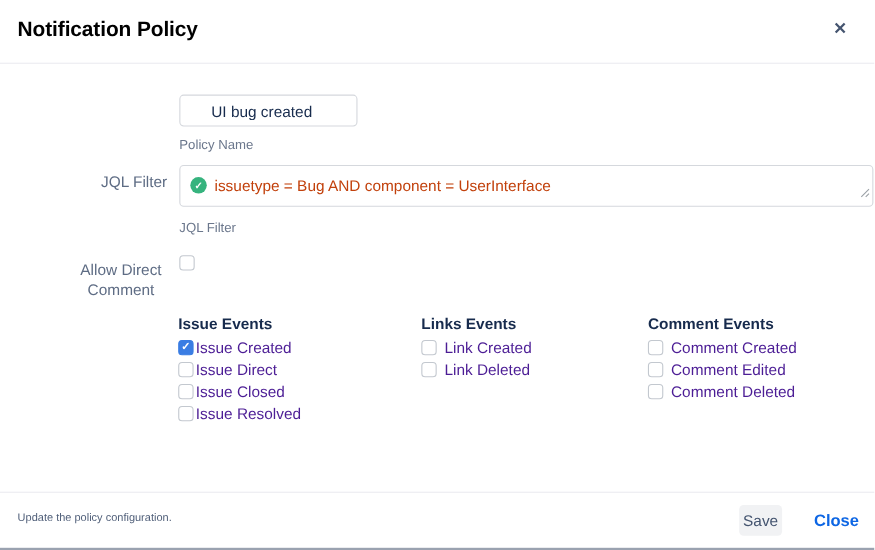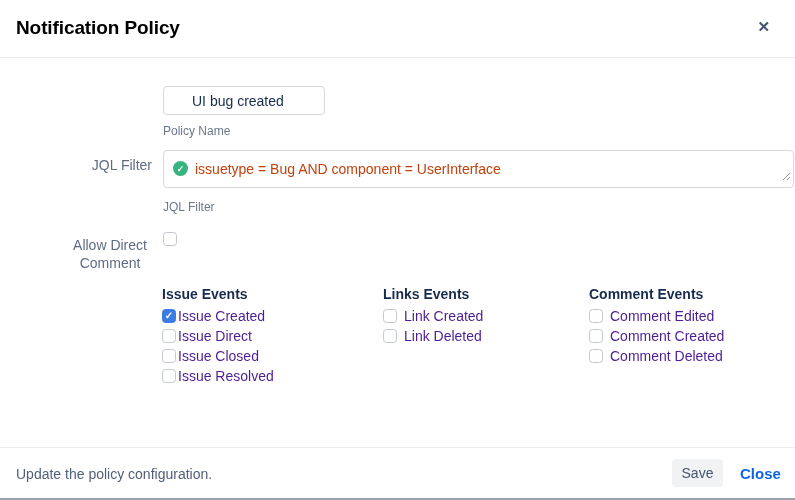--- a/index.html
+++ b/index.html
@@ -89,23 +89,23 @@
   .events-title { font-size: 14px; font-weight: 700; color: #172B4D; height: 21px; line-height: 18px; }
   .opt {
     display: flex; align-items: center; height: 20px; cursor: pointer;
   }
   .opt .opt-label { font-size: 14px; color: #4c1d95; line-height: 20px; }
   .col-issue .opt { gap: 2px; }
   .col-links .opt, .col-comment .opt { gap: 7px; }
 
   
   .footer-divider { position: absolute; top: 447px; left: 0; right: 0; height: 1px; background: #EBECF0; }
-  .footer-status { position: absolute; left: 16px; top: 466px; font-size: 14px; color: #505F79; }
+  .footer-status { position: absolute; left: 16px; top: 466px; font-size: 10px; color: #505F79; }
   .save-btn {
-    position: absolute; left: 672px; top: 459px; width: 51px; height: 28px;
+    position: absolute; left: 672px; top: 459px; width: 39px; height: 28px;
     background: #F1F2F4; border: none; border-radius: 4px;
     font-family: "Liberation Sans", sans-serif;
     font-size: 14px; color: #44546F; cursor: pointer;
     display: flex; align-items: center; justify-content: center;
   }
   .close-link {
     position: absolute; left: 740px; top: 465px;
     font-size: 15px; color: #0D66E4; cursor: pointer; text-decoration: none; font-weight: bold;
   }
   .bottom-edge { position: absolute; bottom: 0; left: 0; right: 0; height: 2px; background: #9AA2B0; }
@@ -172,25 +172,25 @@
     <label class="opt">
       <span class="cb"></span>
       <span class="opt-label">Link Deleted</span>
     </label>
   </div>
 
   <div class="events-col col-comment">
     <div class="events-title">Comment Events</div>
     <label class="opt">
       <span class="cb"></span>
+      <span class="opt-label">Comment Created</span>
+    </label>
+    <label class="opt">
+      <span class="cb"></span>
       <span class="opt-label">Comment Edited</span>
-    </label>
-    <label class="opt">
-      <span class="cb"></span>
-      <span class="opt-label">Comment Created</span>
     </label>
     <label class="opt">
       <span class="cb"></span>
       <span class="opt-label">Comment Deleted</span>
     </label>
   </div>
 
   <div class="footer-divider"></div>
   <div class="footer-status">Update the policy configuration.</div>
   <button class="save-btn">Save</button>

